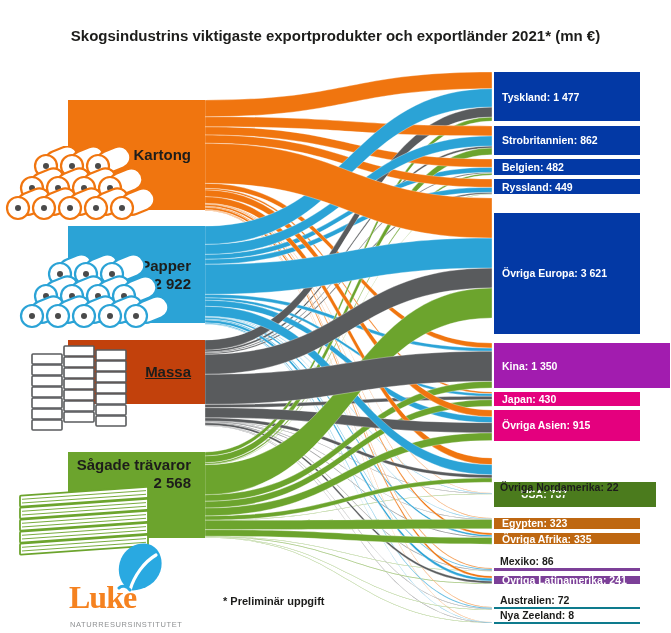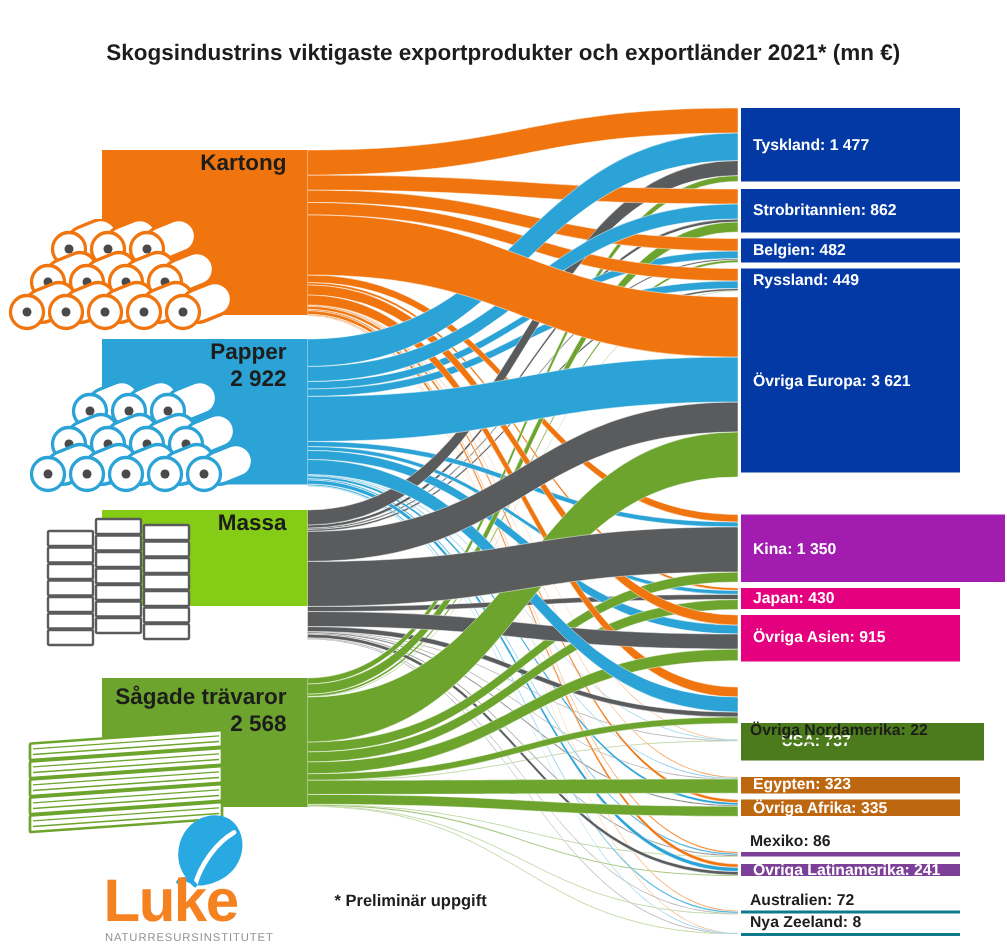--- a/index.html
+++ b/index.html
@@ -1,31 +1,31 @@
 <!DOCTYPE html>
 <html><head>
 <meta charset="utf-8">
 <style>
   html,body{margin:0;padding:0;background:#ffffff;}
   .stage{position:relative;width:671px;height:633px;background:#ffffff;overflow:hidden;
          font-family:"Liberation Sans",sans-serif;}
   .title{position:absolute;top:27px;left:0;right:0;text-align:center;
          font-size:15px;font-weight:bold;color:#1d1d1b;}
   #flows{position:absolute;left:0;top:0;}
-  .pnode{position:absolute;display:flex;flex-direction:column;
+  .pnode{position:absolute;display:flex;flex-direction:column;justify-content:center;
          text-align:right;padding-right:14px;box-sizing:border-box;color:#1d1d1b;
          font-weight:bold;font-size:15px;line-height:1.2;}
   .pnode.top-align{justify-content:flex-start;padding-top:4px;}
   .cnode{position:absolute;display:flex;align-items:center;box-sizing:border-box;
          padding-left:8px;color:#ffffff;font-weight:bold;font-size:10.5px;white-space:nowrap;}
   .clabel-out{position:absolute;font-weight:bold;font-size:10.5px;color:#1d1d1b;white-space:nowrap;}
   .icon{position:absolute;}
   .footnote{position:absolute;left:223px;top:595px;font-size:11px;font-weight:bold;color:#1d1d1b;}
-  .brand{position:absolute;left:69px;top:581px;font-size:40px;font-weight:bold;
-         color:#F58220;letter-spacing:-1px;line-height:1;}
+  .brand{position:absolute;left:69px;top:581px;font-size:32px;font-weight:bold;
+         color:#F58220;letter-spacing:-1px;line-height:1;font-family:Liberation Serif, serif;}
   .tagline{position:absolute;left:70px;top:620px;font-size:7.5px;letter-spacing:0.6px;
            color:#8F9193;}
   .leaf{position:absolute;left:117px;top:542px;}
 </style>
 </head>
 <body>
 
 <div class="stage">
   <div class="title">Skogsindustrins viktigaste exportprodukter och exportländer 2021* (mn €)</div>
   <svg id="flows" width="671" height="633">
@@ -95,42 +95,42 @@
       <path d="M 205 143.3 C 348.5 143.3 348.5 198.0 492 198.0 L 492 238.0 C 348.5 238.0 348.5 183.3 205 183.3 Z" fill="#F0750F" stroke="#ffffff" stroke-width="0.5" stroke-opacity="0.65"></path>
     </svg>
   <div id="left-nodes">
       <div class="pnode" style="left: 68px; top: 100px; width: 137px; height: 110.4px; background: rgb(240, 117, 15);">
         <div>Kartong</div>
       </div>
       <div class="pnode" style="left: 68px; top: 226px; width: 137px; height: 97.4px; background: rgb(43, 163, 214);">
         <div>Papper</div>
         <div>2 922</div>
       </div>
-      <div class="pnode" style="left: 68px; top: 340px; width: 137px; height: 64px; background: #84cc16;">
+      <div class="pnode" style="left: 68px; top: 340px; width: 137px; height: 64px; background: #c2410c; text-decoration: underline;">
         <div>Massa</div>
       </div>
       <div class="pnode top-align" style="left: 68px; top: 452px; width: 137px; height: 85.6px; background: rgb(108, 164, 45);">
         <div>Sågade trävaror</div>
         <div>2 568</div>
       </div>
     </div>
   <div id="right-nodes">
       <div class="cnode" style="left: 494px; top: 72px; width: 146px; height: 49.2px; background: rgb(3, 57, 165);">
         <span>Tyskland: 1 477</span>
       </div>
       <div class="cnode" style="left: 494px; top: 126px; width: 146px; height: 28.7px; background: rgb(3, 57, 165);">
         <span>Strobritannien: 862</span>
       </div>
       <div class="cnode" style="left: 494px; top: 159px; width: 146px; height: 16.1px; background: rgb(3, 57, 165);">
         <span>Belgien: 482</span>
       </div>
       <div class="cnode" style="left: 494px; top: 179px; width: 146px; height: 15px; background: rgb(3, 57, 165);">
         <span>Ryssland: 449</span>
       </div>
-      <div class="cnode" style="left: 494px; top: 194px; width: 146px; height: 120.7px; background: rgb(3, 57, 165);">
+      <div class="cnode" style="left: 494px; top: 213px; width: 146px; height: 120.7px; background: rgb(3, 57, 165);">
         <span>Övriga Europa: 3 621</span>
       </div>
       <div class="cnode" style="left: 494px; top: 343px; width: 176px; height: 45px; background: #a21caf;">
         <span>Kina: 1 350</span>
       </div>
       <div class="cnode" style="left: 494px; top: 392px; width: 146px; height: 14.3px; background: rgb(228, 0, 126);">
         <span>Japan: 430</span>
       </div>
       <div class="cnode" style="left: 494px; top: 410px; width: 146px; height: 30.5px; background: rgb(228, 0, 126);">
         <span>Övriga Asien: 915</span>

